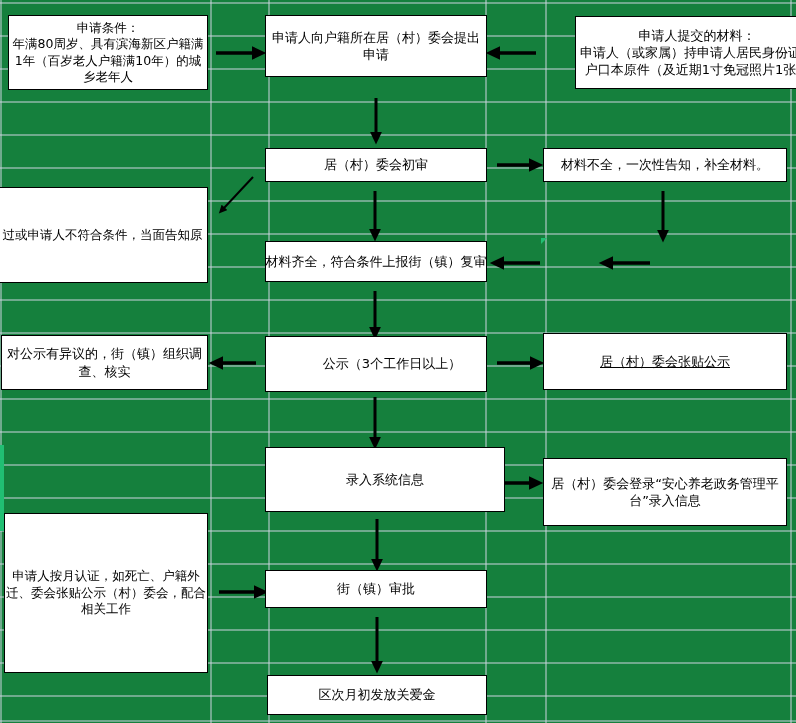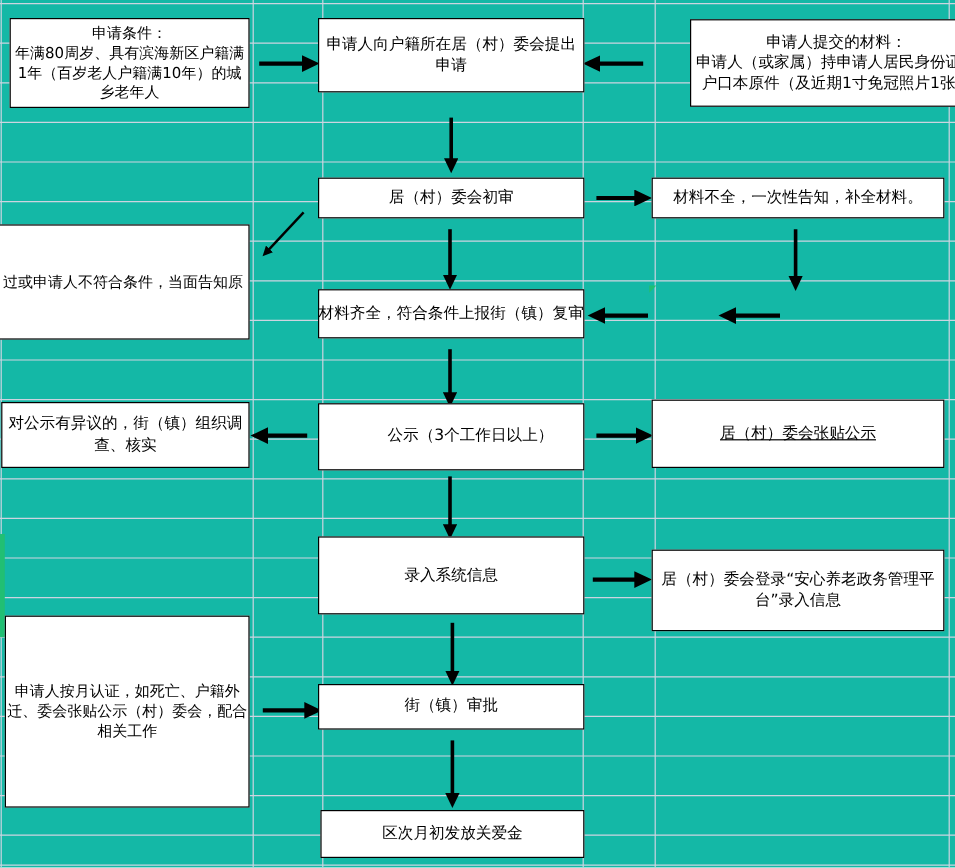--- a/index.html
+++ b/index.html
@@ -1,18 +1,18 @@
 <!DOCTYPE html>
 <html><head>
 <meta charset="utf-8">
 <style>
   html,body{margin:0;padding:0;background:#fff;}
   .canvas{
     position:relative;width:796px;height:723px;overflow:hidden;
-    background:#14b8a6;font-family:"DejaVu Sans",sans-serif;color:#000;
+    background:#15803d;font-family:"DejaVu Sans",sans-serif;color:#000;
   }
   #bg{position:absolute;left:0;top:0;width:796px;height:723px;}
   .box{
     position:absolute;box-sizing:border-box;border:1.5px solid #000;background:#fff;
     display:flex;align-items:center;justify-content:center;text-align:center;
     font-size:13px;line-height:1.32;white-space:pre-wrap;overflow:visible;z-index:2;
   }
   .nw{white-space:nowrap;}
   .greenbar{position:absolute;left:0;top:445px;width:4px;height:86px;z-index:1;}
   .greentri{position:absolute;left:541px;top:238px;width:0;height:0;
@@ -100,21 +100,21 @@
   <div class="box nw" style="left:-3px;top:187px;width:211px;height:96px;font-size:12.5px;">过或申请人不符合条件，当面告知原</div>
 
   <div class="box nw" style="left:265px;top:241px;width:222px;height:41px;">材料齐全，符合条件上报街（镇）复审</div>
 
   <div class="box" style="left:1px;top:335px;width:207px;height:55px;">对公示有异议的，街（镇）组织调查、核实</div>
 
   <div class="box" style="left:265px;top:336px;width:222px;height:56px;padding-left:32px;">公示（3个工作日以上）</div>
 
   <div class="box" style="left:543px;top:333px;width:244px;height:57px;text-decoration:underline;">居（村）委会张贴公示</div>
 
-  <div class="box" style="left:265px;top:447px;width:222px;height:65px;">录入系统信息</div>
+  <div class="box" style="left:265px;top:447px;width:240px;height:65px;">录入系统信息</div>
 
   <div class="box" style="left:543px;top:443px;width:244px;height:68px;margin-top:15px;">居（村）委会登录“安心养老政务管理平台”录入信息</div>
 
   <div class="box" style="left:4px;top:513px;width:204px;height:160px;font-size:12.5px;">申请人按月认证，如死亡、户籍外迁、委会张贴公示（村）委会，配合相关工作</div>
 
   <div class="box" style="left:265px;top:570px;width:222px;height:38px;">街（镇）审批</div>
 
   <div class="box" style="left:267px;top:675px;width:220px;height:40px;">区次月初发放关爱金</div>
 
 </div>

